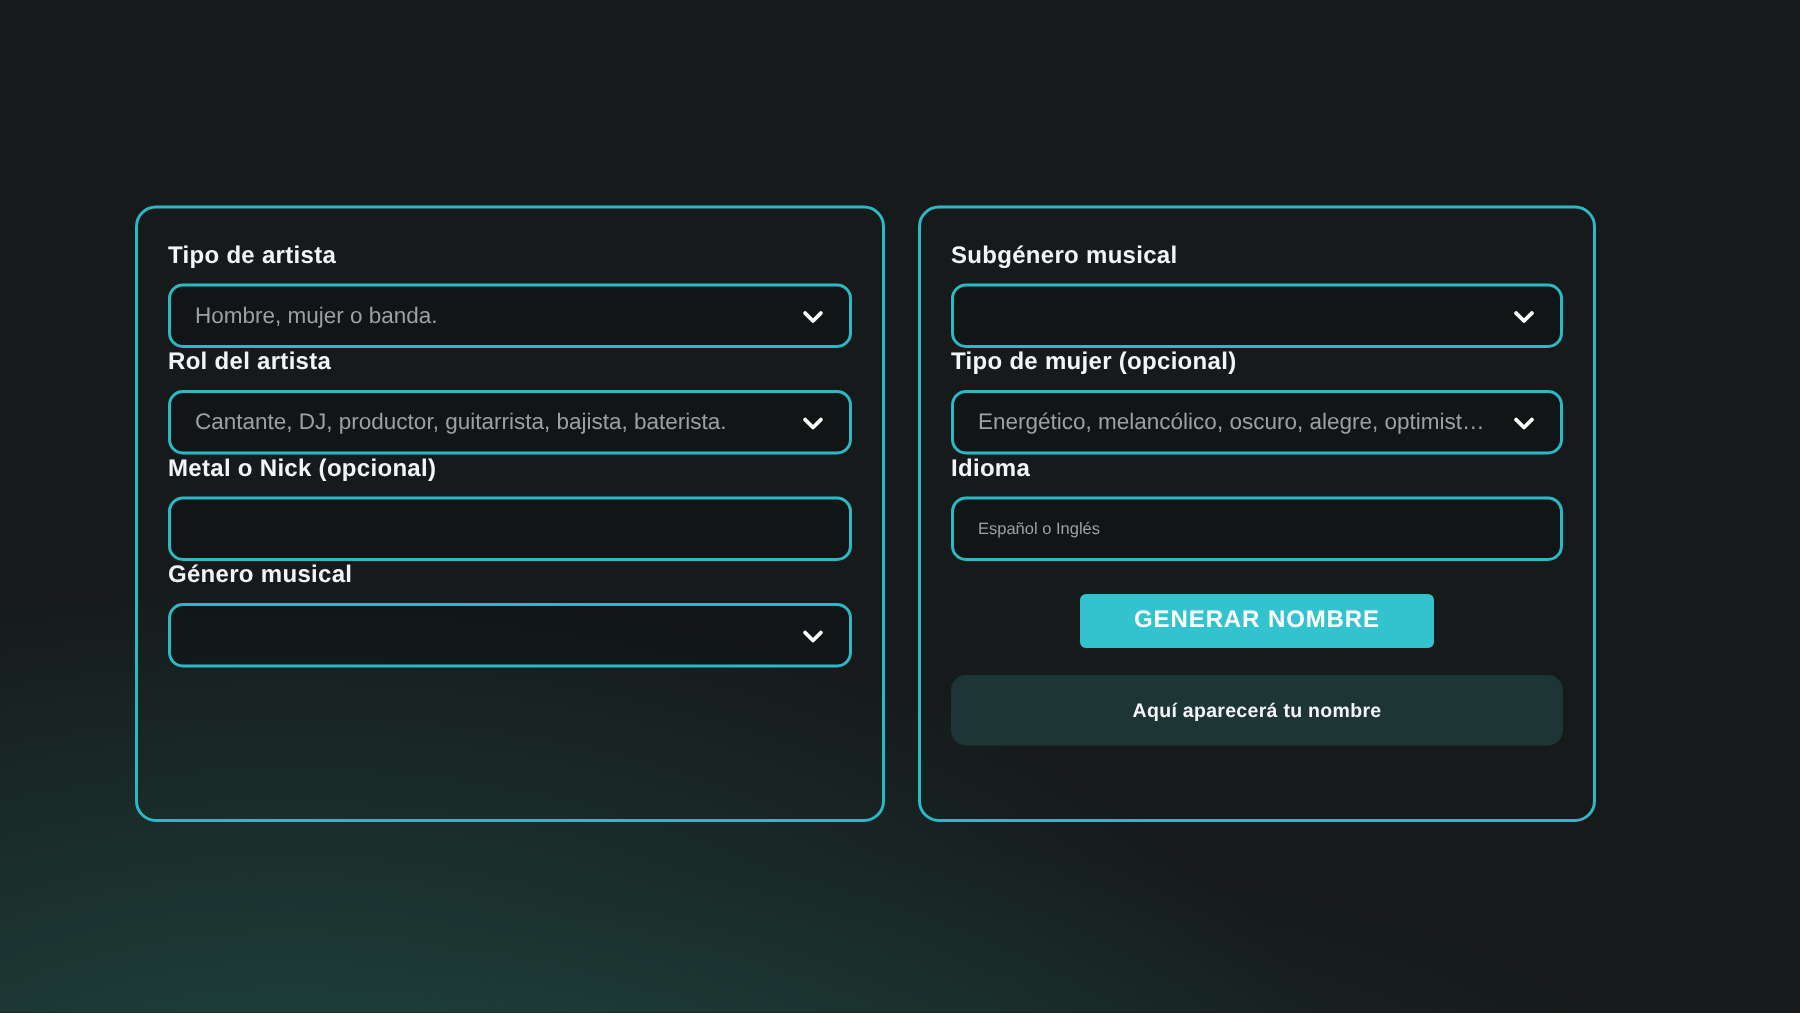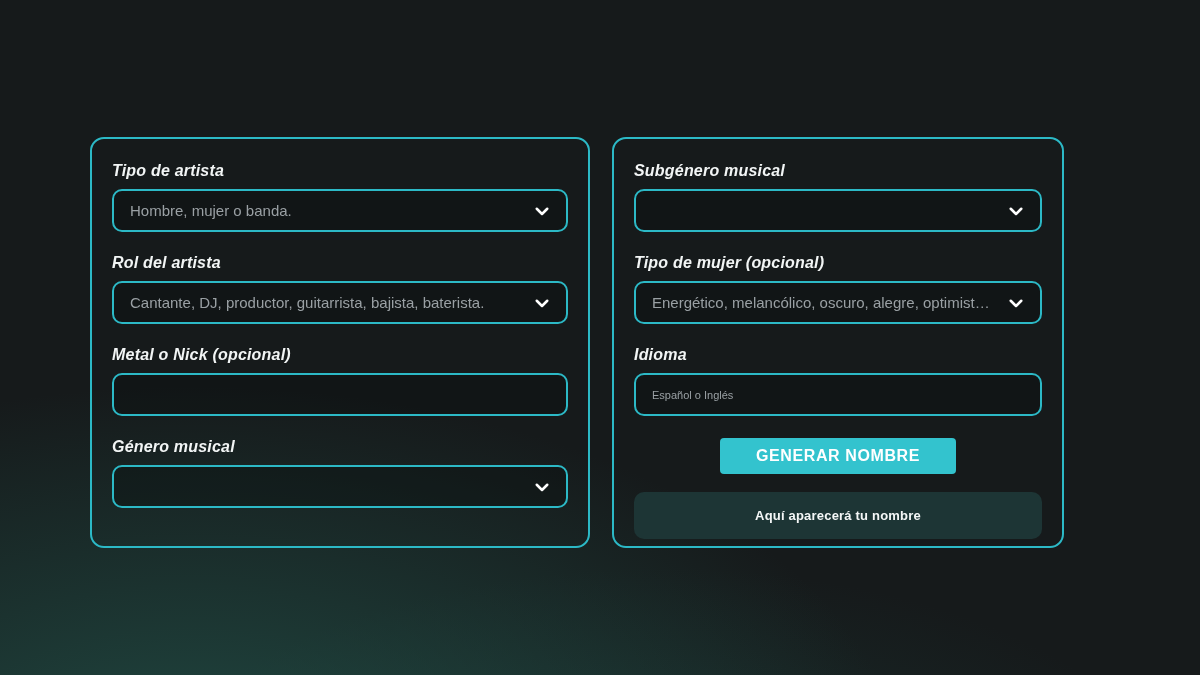--- a/index.html
+++ b/index.html
@@ -29,29 +29,28 @@
     box-sizing: border-box;
     border: 2px solid var(--accent);
     border-radius: 14px;
     padding: 22px 20px;
     height: 411px;
     background: transparent;
   }
   .card.left  { width: 500px; }
   .card.right { width: 452px; }
 
-  .group + .group { margin-top: 21px; }
+  .group + .group { }
   .field-label {
     color: #f2f5f5;
     font-size: 16px;
     font-weight: 700;
     line-height: 19px;
     margin-bottom: 9px;
     letter-spacing: 0.2px;
-    font-style: italic;
   }
   .control {
     box-sizing: border-box;
     position: relative;
     width: 100%;
     height: 43px;
     border: 2px solid var(--accent);
     border-radius: 10px;
     background: rgba(10, 13, 14, 0.35);
     display: flex;

